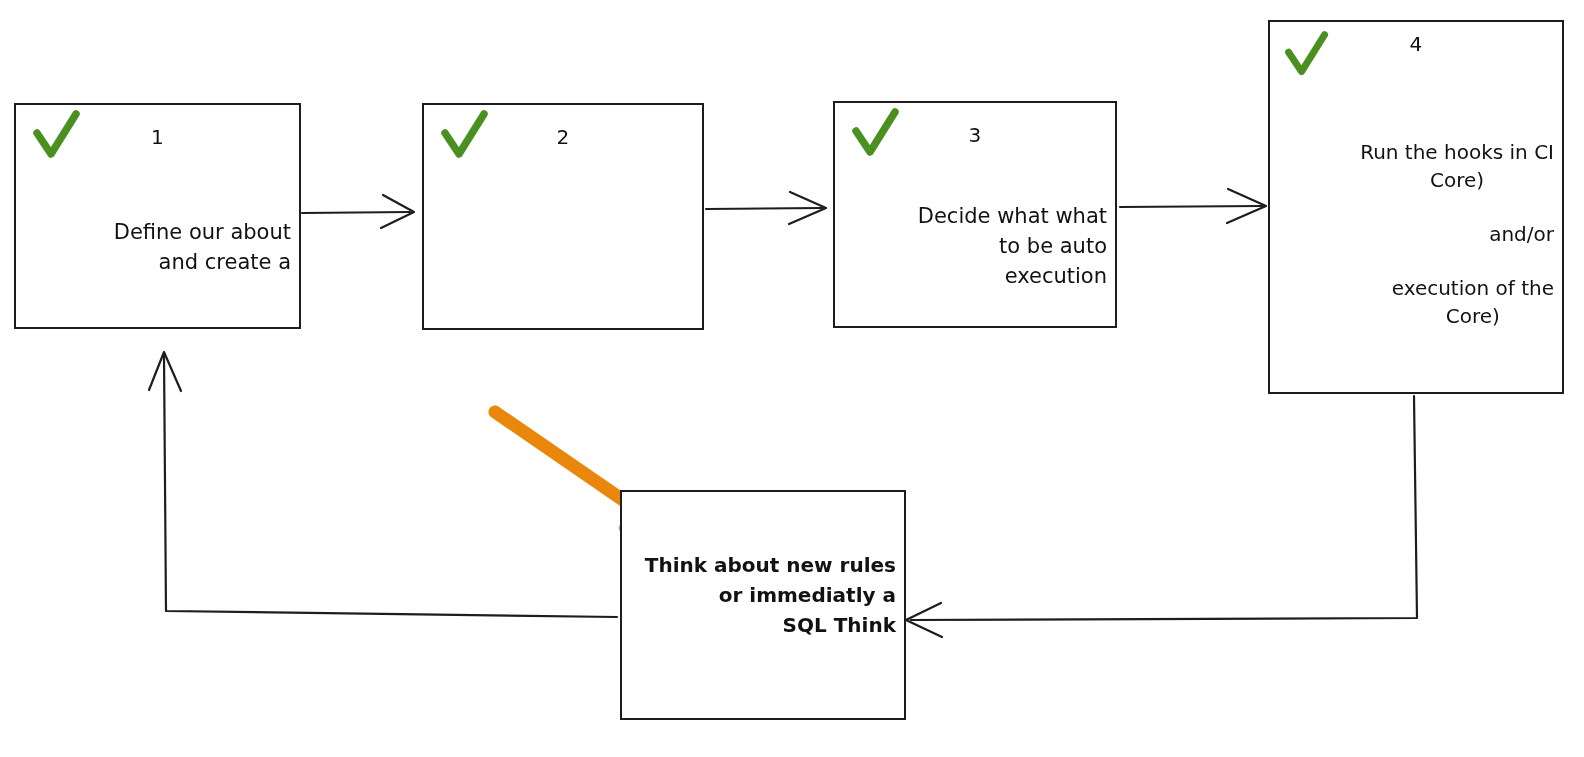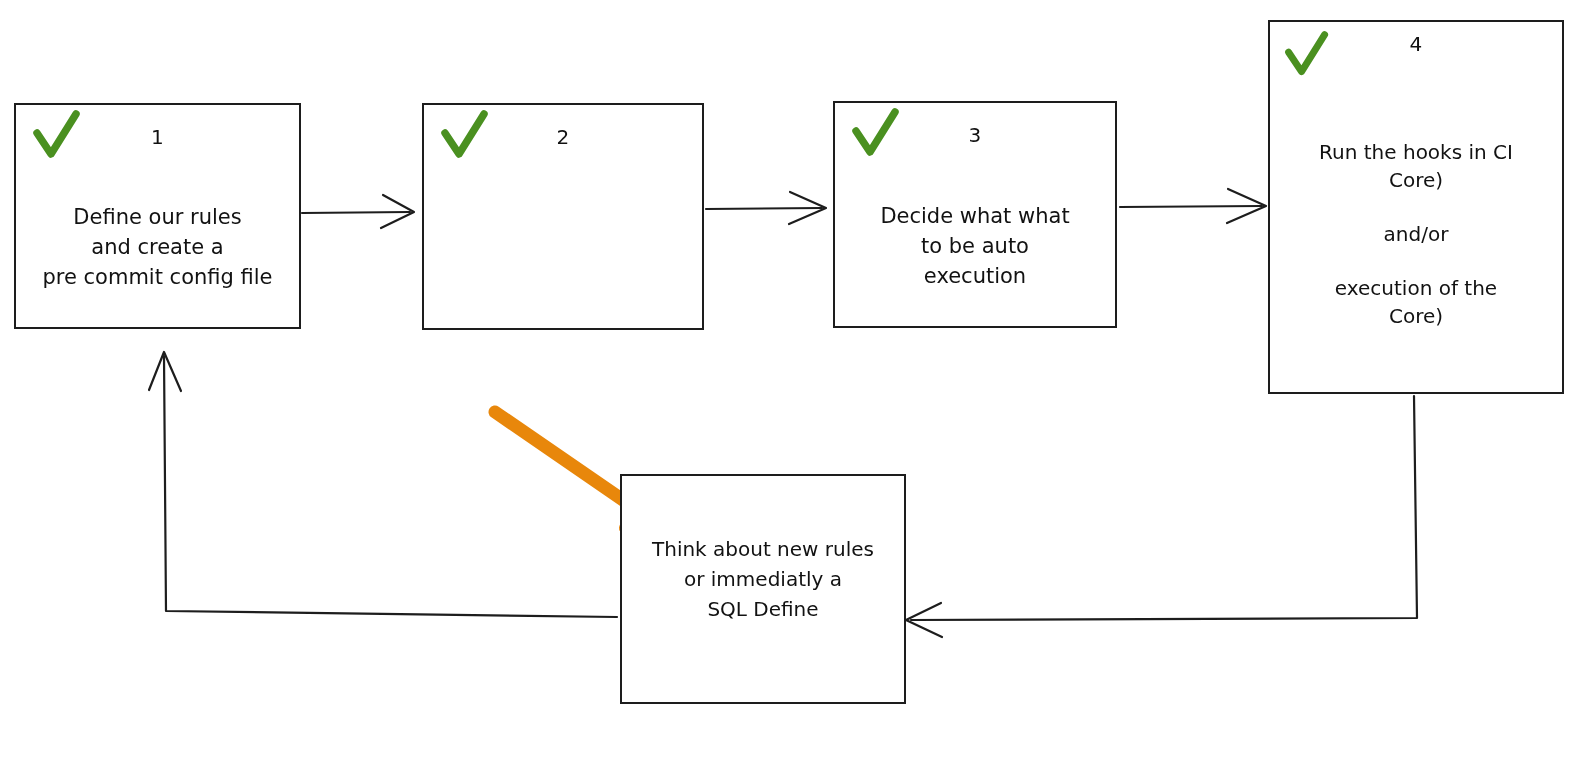--- a/index.html
+++ b/index.html
@@ -53,42 +53,42 @@
     font-size: 20px;
     color: #111111;
     font-family: "DejaVu Sans", sans-serif;
     letter-spacing: 0.5px;
   }
   .node-body {
     flex: 1;
     display: flex;
     flex-direction: column;
     justify-content: center;
-    align-items: center;
+    align-items: flex-end;
     width: 100%;
     padding: 0 8px;
     box-sizing: border-box;
   }
   .node-line {
     display: block;
     text-align: center;
     font-size: 21px;
     line-height: 30px;
     color: #121212;
     font-family: "DejaVu Sans", sans-serif;
     white-space: nowrap;
   }
   .node-para { margin: 0; }
   .para-gap { height: 26px; }
 
   #node-1 { left: 14px;   top: 103px; width: 287px; height: 226px; }
   #node-2 { left: 422px;  top: 103px; width: 282px; height: 227px; }
   #node-3 { left: 833px;  top: 101px; width: 284px; height: 227px; }
   #node-4 { left: 1268px; top: 20px;  width: 296px; height: 374px; }
-  #node-5 { left: 620px;  top: 474px; width: 286px; height: 230px; }
+  #node-5 { left: 620px;  top: 490px; width: 286px; height: 230px; font-weight: bold; }
 
   #node-4 .node-badge-row { height: 54px; }
   #node-4 .check-icon { left: 14px; top: 8px; width: 48px; height: 50px; }
   #node-4 .node-num { top: 10px; }
   #node-4 .node-line { font-size: 20px; line-height: 28px; }
   #node-5 .node-line { font-size: 20px; line-height: 30px; }
   #node-5 .node-body { justify-content: flex-start; padding-top: 58px; }
   #node-5 .node-badge-row { height: 0; }
 </style>
 </head>
@@ -128,23 +128,22 @@
 </svg>
 
 <div class="node" id="node-1">
   <div class="node-badge-row">
     <svg class="check-icon" viewBox="0 0 52 54" xmlns="http://www.w3.org/2000/svg">
       <path d="M5,24 L19,45 L44,5" stroke="#4a9020" stroke-width="7.5" fill="none" stroke-linecap="round" stroke-linejoin="round"></path>
     </svg>
     <div class="node-num">1</div>
   </div>
   <div class="node-body">
-    <span class="node-line">Define our rules</span>
+    <span class="node-line">Define our about</span>
     <span class="node-line">and create a</span>
-    <span class="node-line">pre commit config file</span>
   </div>
 </div>
 
 <div class="node" id="node-2">
   <div class="node-badge-row">
     <svg class="check-icon" viewBox="0 0 52 54" xmlns="http://www.w3.org/2000/svg">
       <path d="M5,24 L19,45 L44,5" stroke="#4a9020" stroke-width="7.5" fill="none" stroke-linecap="round" stroke-linejoin="round"></path>
     </svg>
     <div class="node-num">2</div>
   </div>
@@ -186,15 +185,15 @@
       <span class="node-line">Core)</span>
     </div>
   </div>
 </div>
 
 <div class="node" id="node-5">
   <div class="node-badge-row"></div>
   <div class="node-body">
     <span class="node-line">Think about new rules</span>
     <span class="node-line">or immediatly a</span>
-    <span class="node-line">SQL Define</span>
+    <span class="node-line">SQL Think</span>
   </div>
 </div>
 
 </body></html>

